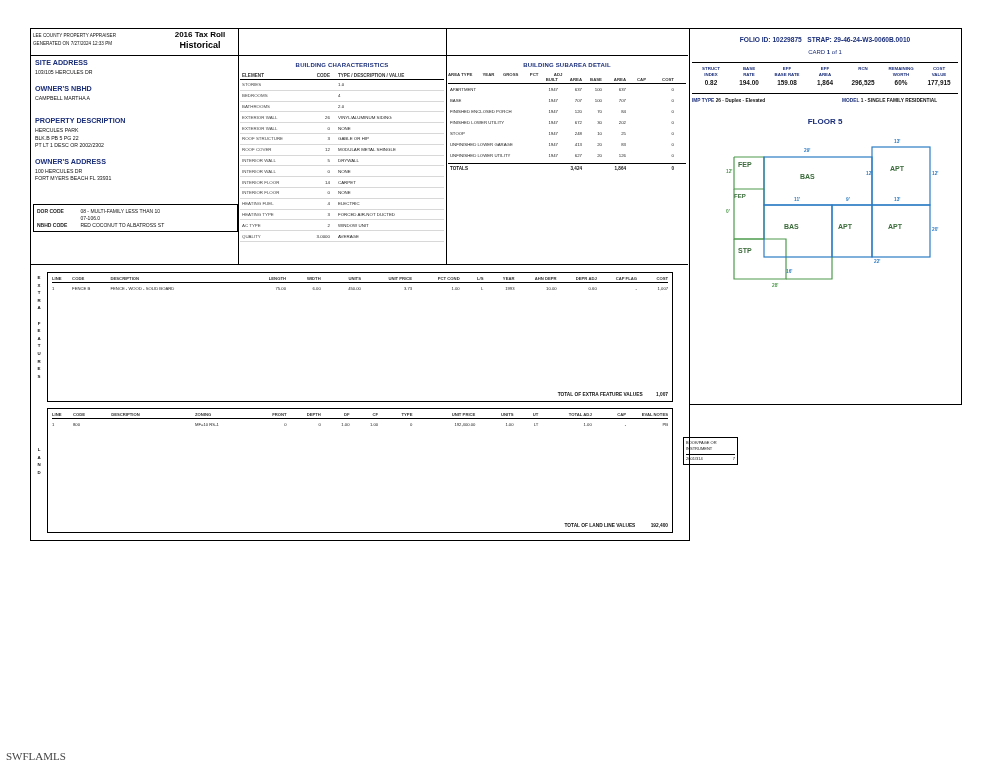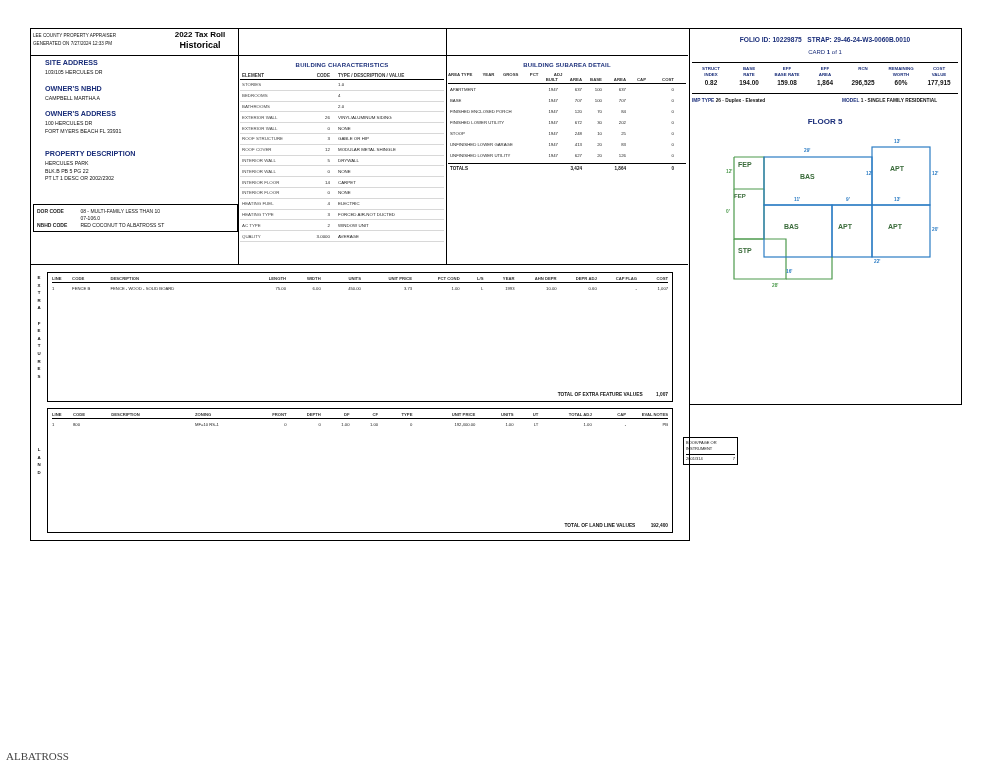--- a/index.html
+++ b/index.html
@@ -82,21 +82,21 @@
   }
   .hline {
     position: absolute;
     height: 1px;
     background: #000;
   }
 
   
   .leftcol {
     position: absolute;
-    left: 15px;
+    left: 5px;
     top: 30px;
     width: 205px;
     font-size: 5px;
     color: #111;
   }
   .sec-title {
     font-size: 7.2px;
     font-weight: bold;
     color: #1a2e7a;
     margin-bottom: 2px;
@@ -404,49 +404,49 @@
 <div class="page">
 
   <div class="card-frame"></div>
 
   <div class="hdr">
     <div class="hdr-left">
       <div>LEE COUNTY PROPERTY APPRAISER</div>
       <div>GENERATED ON 7/27/2024 12:33 PM</div>
     </div>
     <div class="hdr-title">
-      <div class="l1">2022 Tax Roll</div>
+      <div class="l1">2016 Tax Roll</div>
       <div class="l2">Historical</div>
     </div>
   </div>
 
   <div class="vline" style="left:208px; top:0; height:236px;"></div>
   <div class="vline" style="left:416px; top:0; height:236px;"></div>
   <div class="hline" style="left:208px; top:236px; width:450px;"></div>
   <div class="hline" style="left:0px; top:236px; width:208px;"></div>
 
   <div class="leftcol">
     <div class="sec-block">
       <div class="sec-title">SITE ADDRESS</div>
       <div class="sec-sub">103/105 HERCULES DR</div>
     </div>
     <div class="sec-block">
       <div class="sec-title">OWNER'S NBHD</div>
       <div class="sec-sub">CAMPBELL MARTHA A</div>
-    </div>
-    <div class="sec-block">
-      <div class="sec-title">OWNER'S ADDRESS</div>
-      <div class="sec-sub">100 HERCULES DR</div>
-      <div class="sec-sub">FORT MYERS BEACH FL 33931</div>
     </div>
     <div class="sec-block" style="margin-top:14px;">
       <div class="sec-title">PROPERTY DESCRIPTION</div>
       <div class="sec-sub">HERCULES PARK</div>
       <div class="sec-sub">BLK.B PB 5 PG 22</div>
       <div class="sec-sub">PT LT 1 DESC OR 2002/2302</div>
+    </div>
+    <div class="sec-block">
+      <div class="sec-title">OWNER'S ADDRESS</div>
+      <div class="sec-sub">100 HERCULES DR</div>
+      <div class="sec-sub">FORT MYERS BEACH FL 33931</div>
     </div>
   </div>
 
   <div class="code-box" style="left:3px;">
     <div>
       <span class="lbl">DOR CODE</span>
       <span class="val">08 - MULTI-FAMILY LESS THAN 10</span>
     </div>
     <div>
       <span class="lbl"></span>
@@ -838,13 +838,13 @@
     <div>BOOK/PAGE OR</div>
     <div>INSTRUMENT</div>
     <div style="border-top:1px solid #000; margin-top:2px; padding-top:1px; display:flex; justify-content:space-between;">
       <span>2601/314</span>
       <span>7</span>
     </div>
   </div>
 
 </div>
 
-<div class="watermark">ALBATROSS</div>
+<div class="watermark">SWFLAMLS</div>
 
 </body></html>

